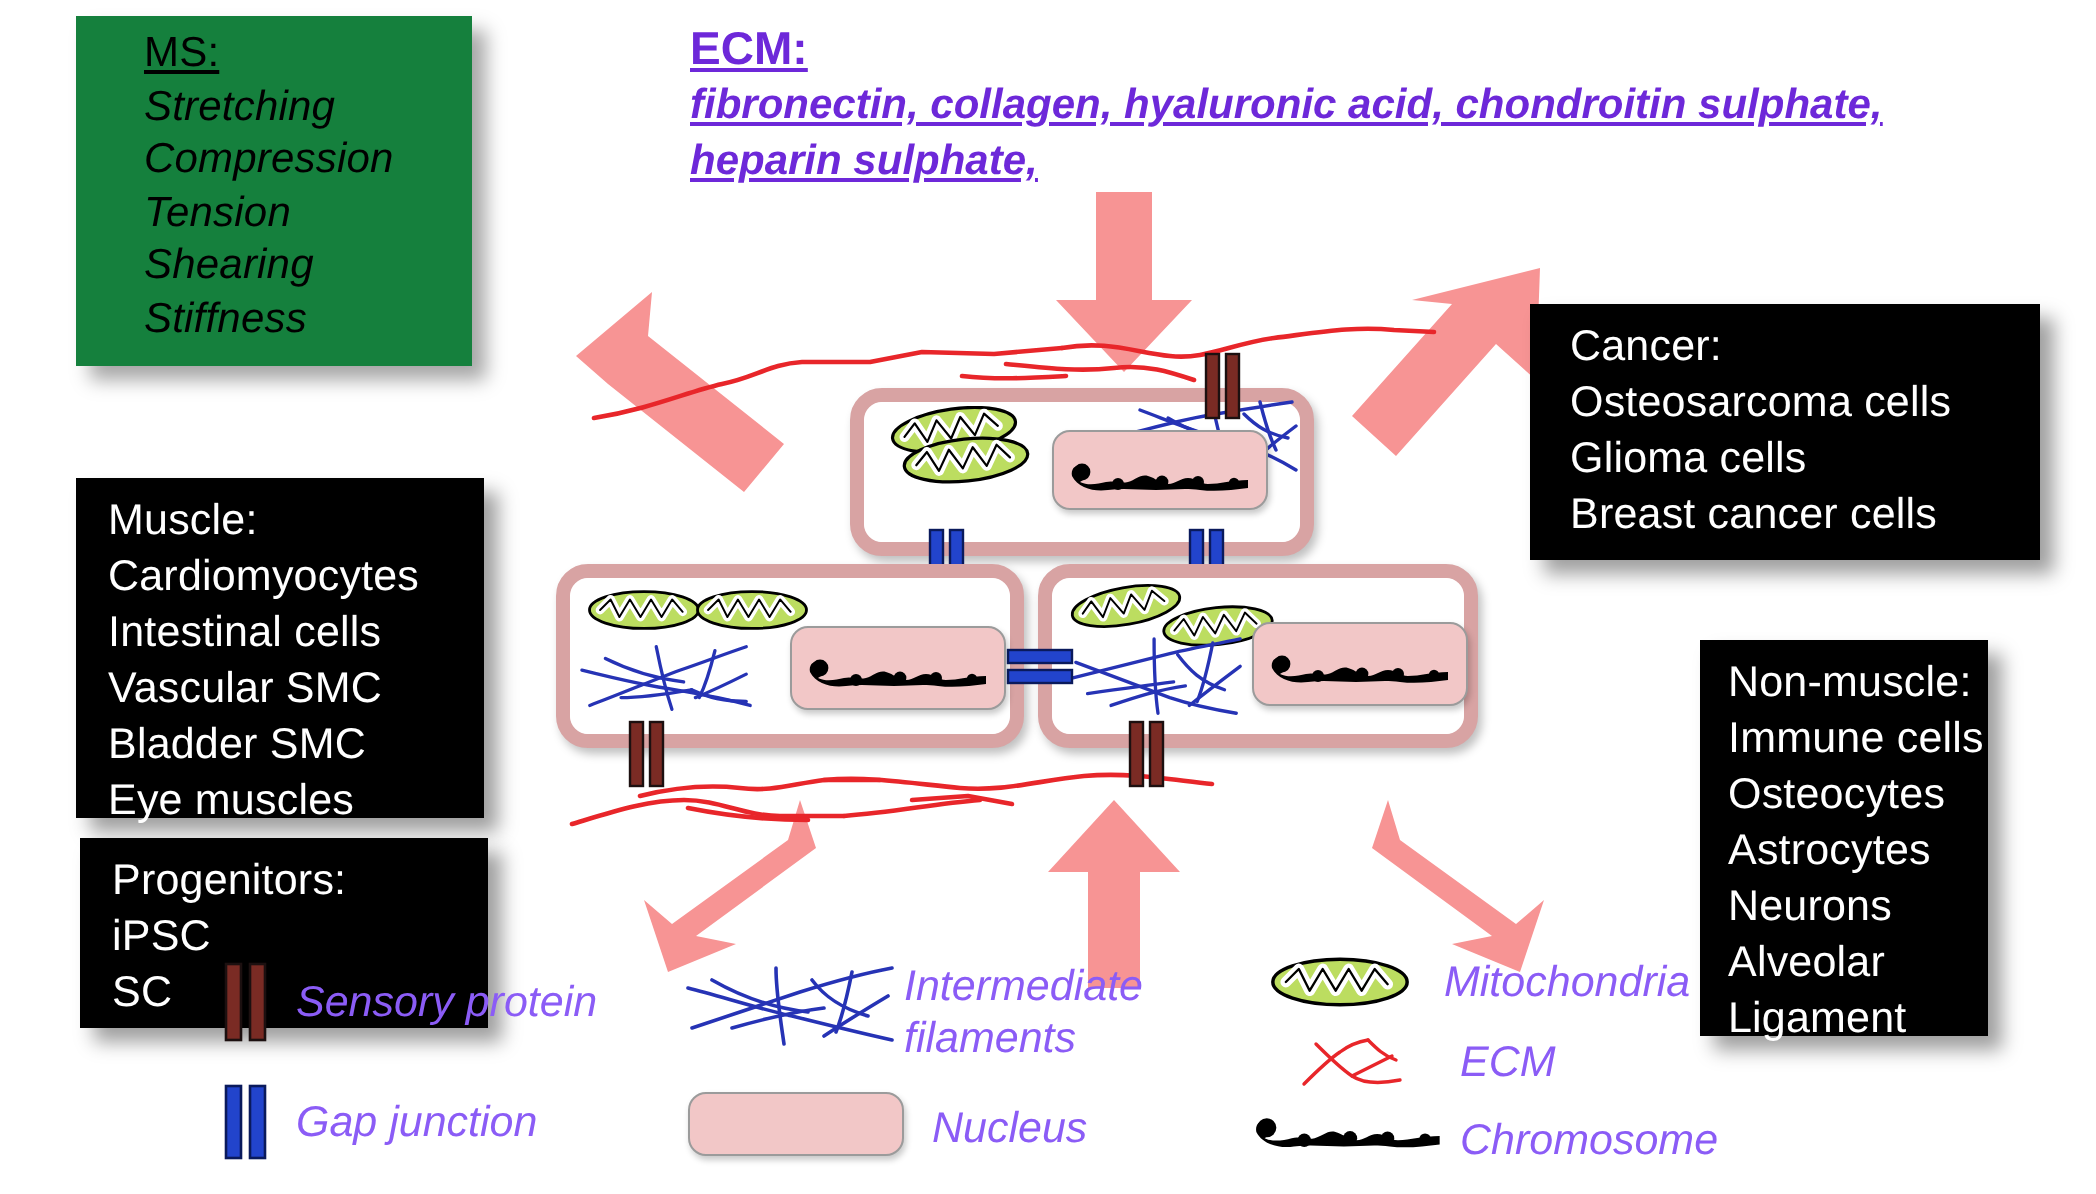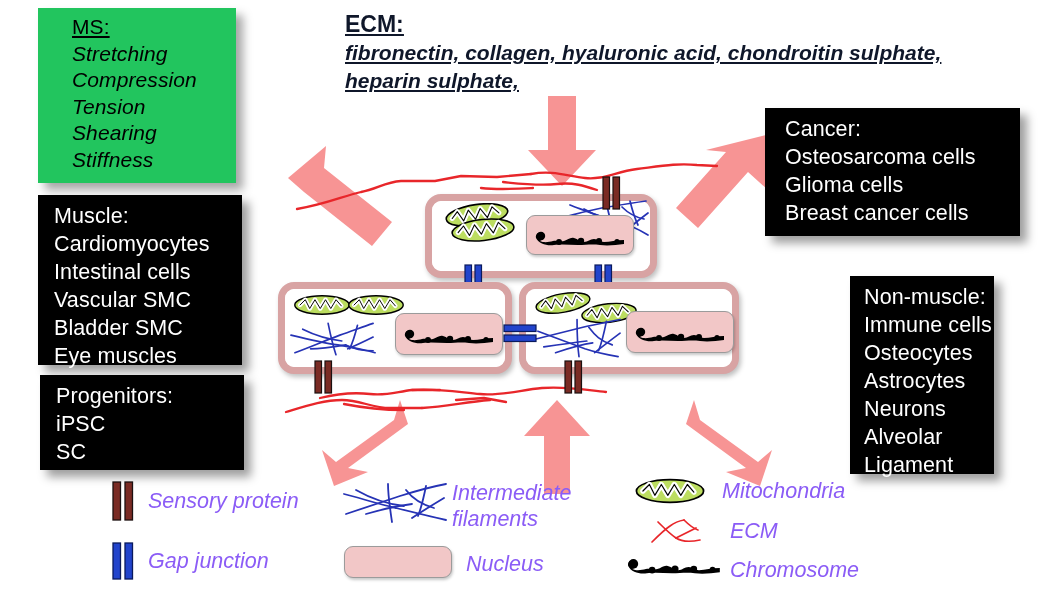--- a/index.html
+++ b/index.html
@@ -3,31 +3,31 @@
 <meta charset="utf-8">
 <style>
   html,body{margin:0;padding:0;background:#ffffff;}
   body{width:1048px;height:597px;overflow:hidden;font-family:"Liberation Sans",sans-serif;}
   #stage{position:relative;width:1048px;height:597px;background:#fff;}
 
   
   .box{position:absolute;box-sizing:border-box;}
   .box .line{white-space:nowrap;}
 
-  .box-white{background:#22c55e;color:#000;padding:6px 10px 8px 34px;
+  .box-white{background:#15803d;color:#000;padding:6px 10px 8px 34px;
              box-shadow:7px 7px 9px rgba(0,0,0,.35);}
   .box-white .line{font-style:italic;font-size:21px;line-height:26.5px;letter-spacing:.1px;}
   .box-white .hdr{text-decoration:underline;font-style:normal;font-weight:400;}
 
   .box-black{background:#000000;color:#ffffff;padding:7px 12px 9px 20px;
-             box-shadow:7px 7px 9px rgba(0,0,0,.38);}
+             box-shadow:7px 7px 9px rgba(0,0,0,.38);margin-top:44px;}
   .box-black .line{font-size:21.5px;line-height:28px;letter-spacing:.1px;}
 
   
-  #ecm-header{position:absolute;color:#0f172a;text-decoration:underline;}
+  #ecm-header{position:absolute;color:#6d28d9;text-decoration:underline;}
   #ecm-header .ecm-title{font-size:23px;font-weight:bold;text-decoration:underline;line-height:29px;}
   #ecm-header .ecm-list{font-size:21px;font-weight:bold;font-style:italic;
                         text-decoration:underline;line-height:28px;}
 
   
   .cell{position:absolute;box-sizing:border-box;border:7px solid #d8a3a3;border-radius:16px;
         background:#ffffff;box-shadow:2px 3px 5px rgba(0,0,0,.25);}
   .cell-inner{position:absolute;inset:0;border-radius:10px;background:#fff;}
 
   .nucleus{position:absolute;box-sizing:border-box;background:#f2c7c7;border:1.5px solid #9b9b9b;

